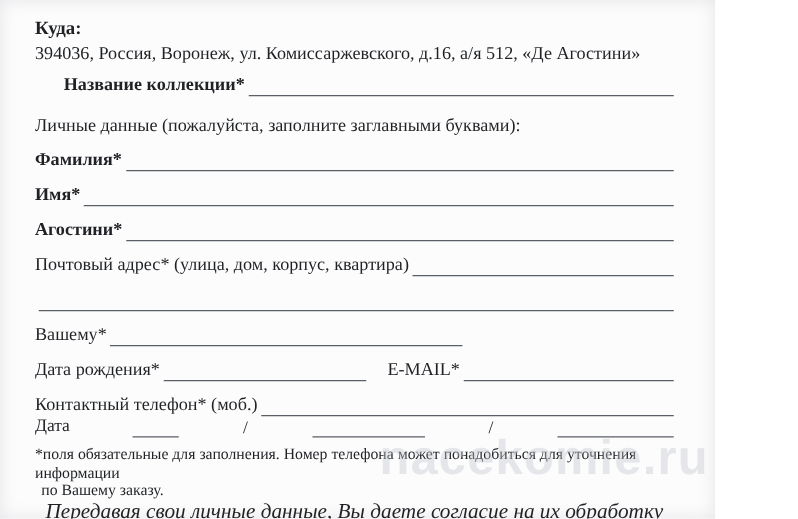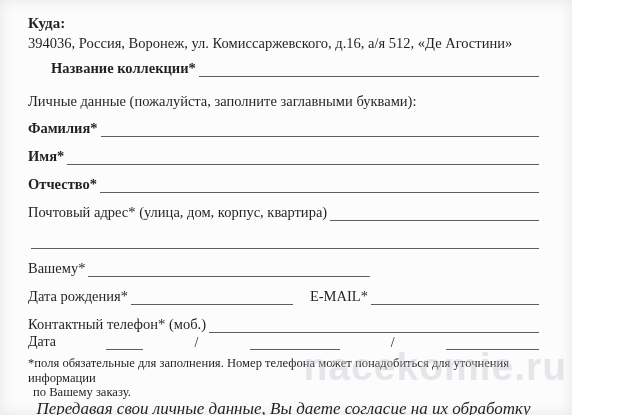--- a/index.html
+++ b/index.html
@@ -122,21 +122,21 @@
     <span class="lbl bold">Фамилия*</span>
     <span class="fill-line"></span>
   </div>
 
   <div class="row">
     <span class="lbl bold">Имя*</span>
     <span class="fill-line"></span>
   </div>
 
   <div class="row">
-    <span class="lbl bold">Отчество*</span>
+    <span class="lbl bold">Агостини*</span>
     <span class="fill-line"></span>
   </div>
 
   <div class="row">
     <span class="lbl">Почтовый адрес* (улица, дом, корпус, квартира)</span>
     <span class="fill-line"></span>
   </div>
 
   <div class="row">
     <span class="fill-line"></span>

